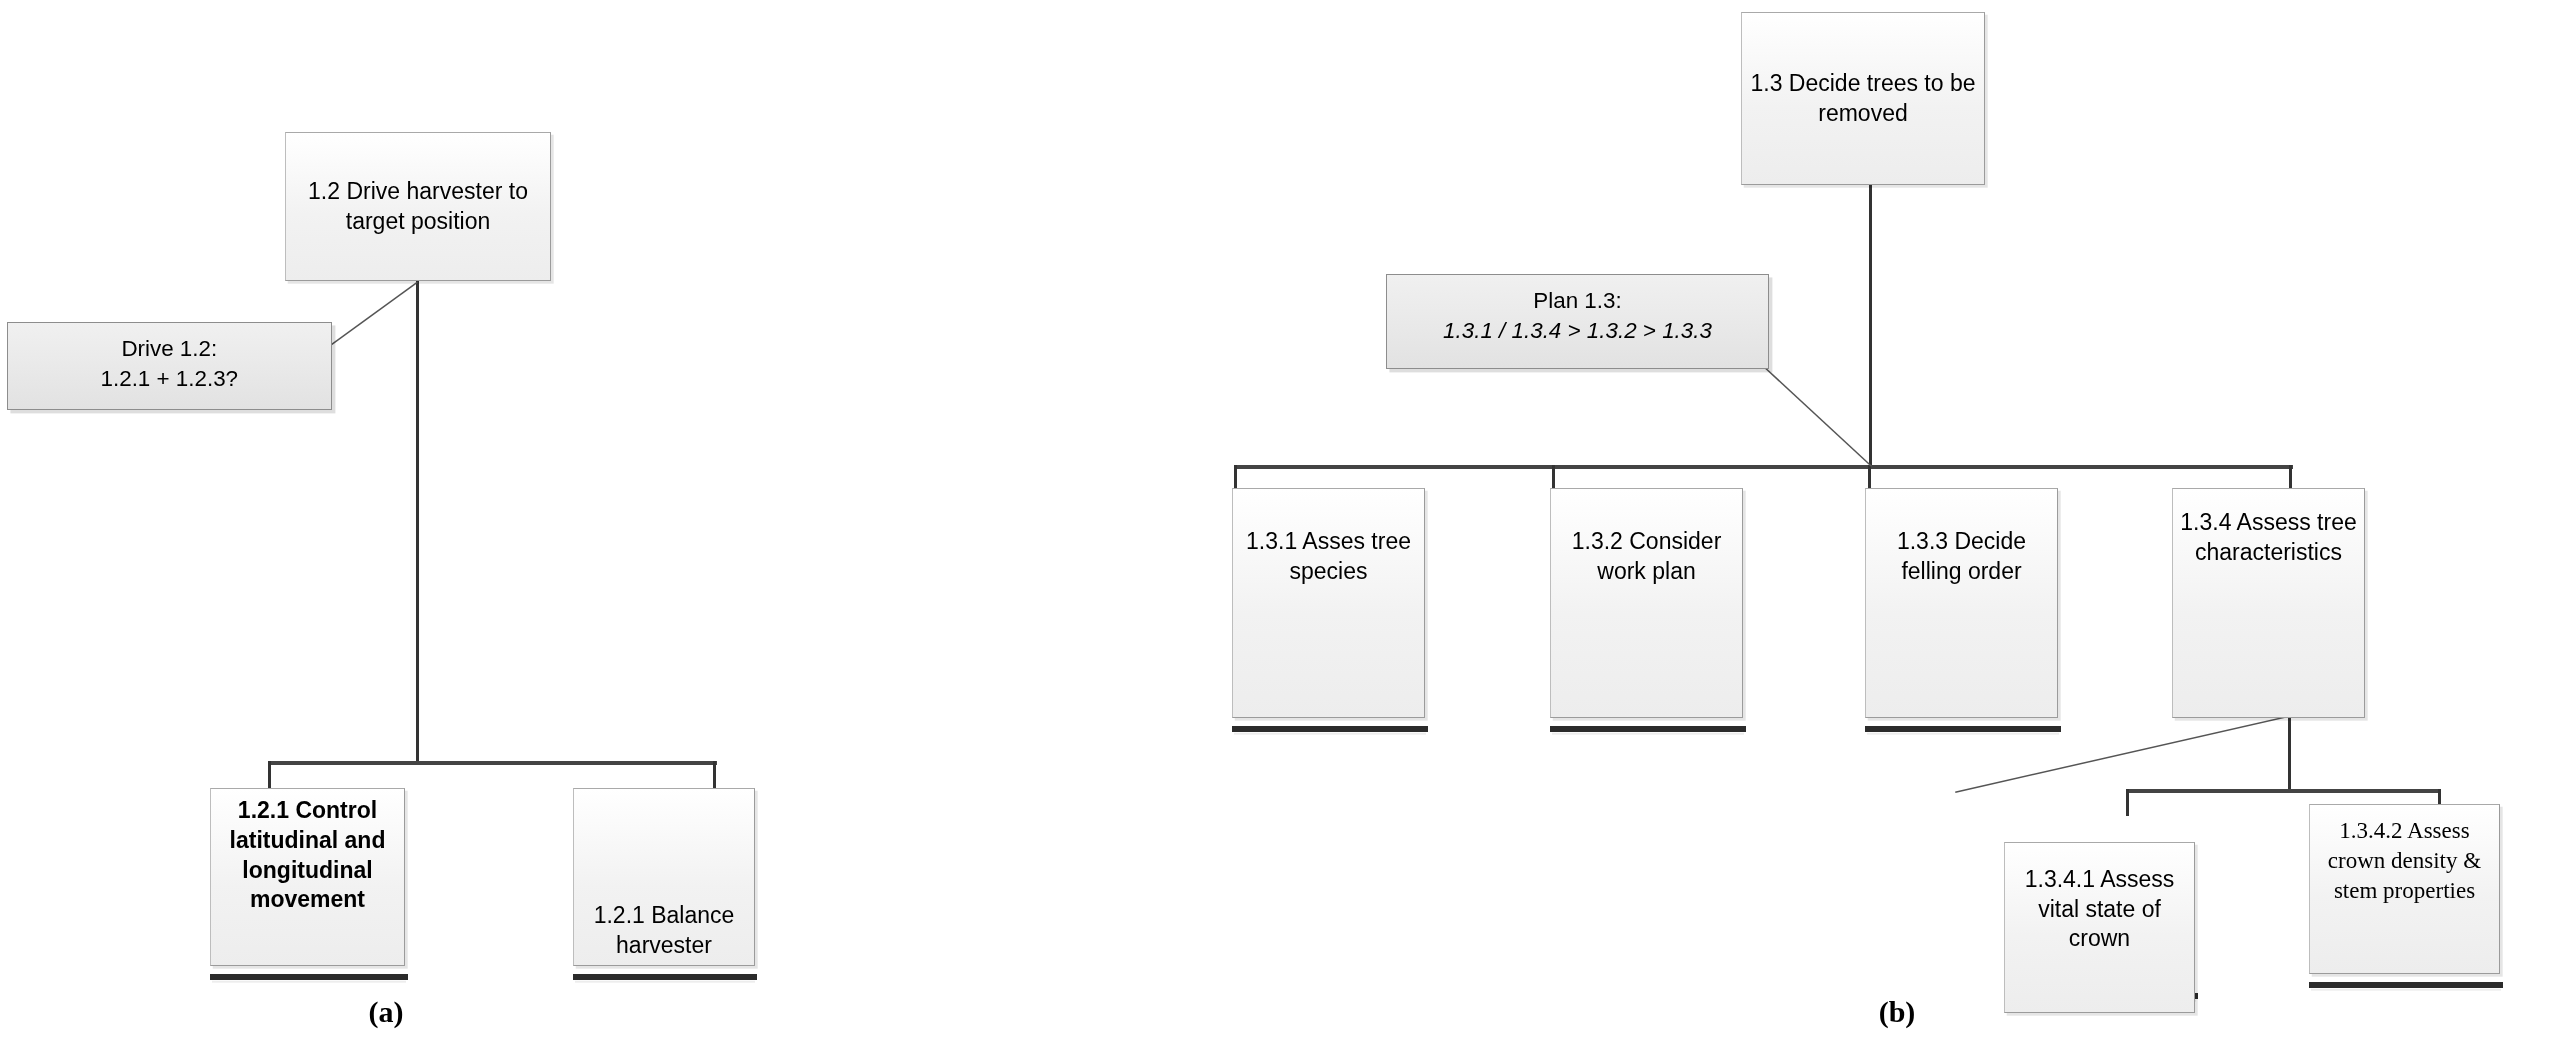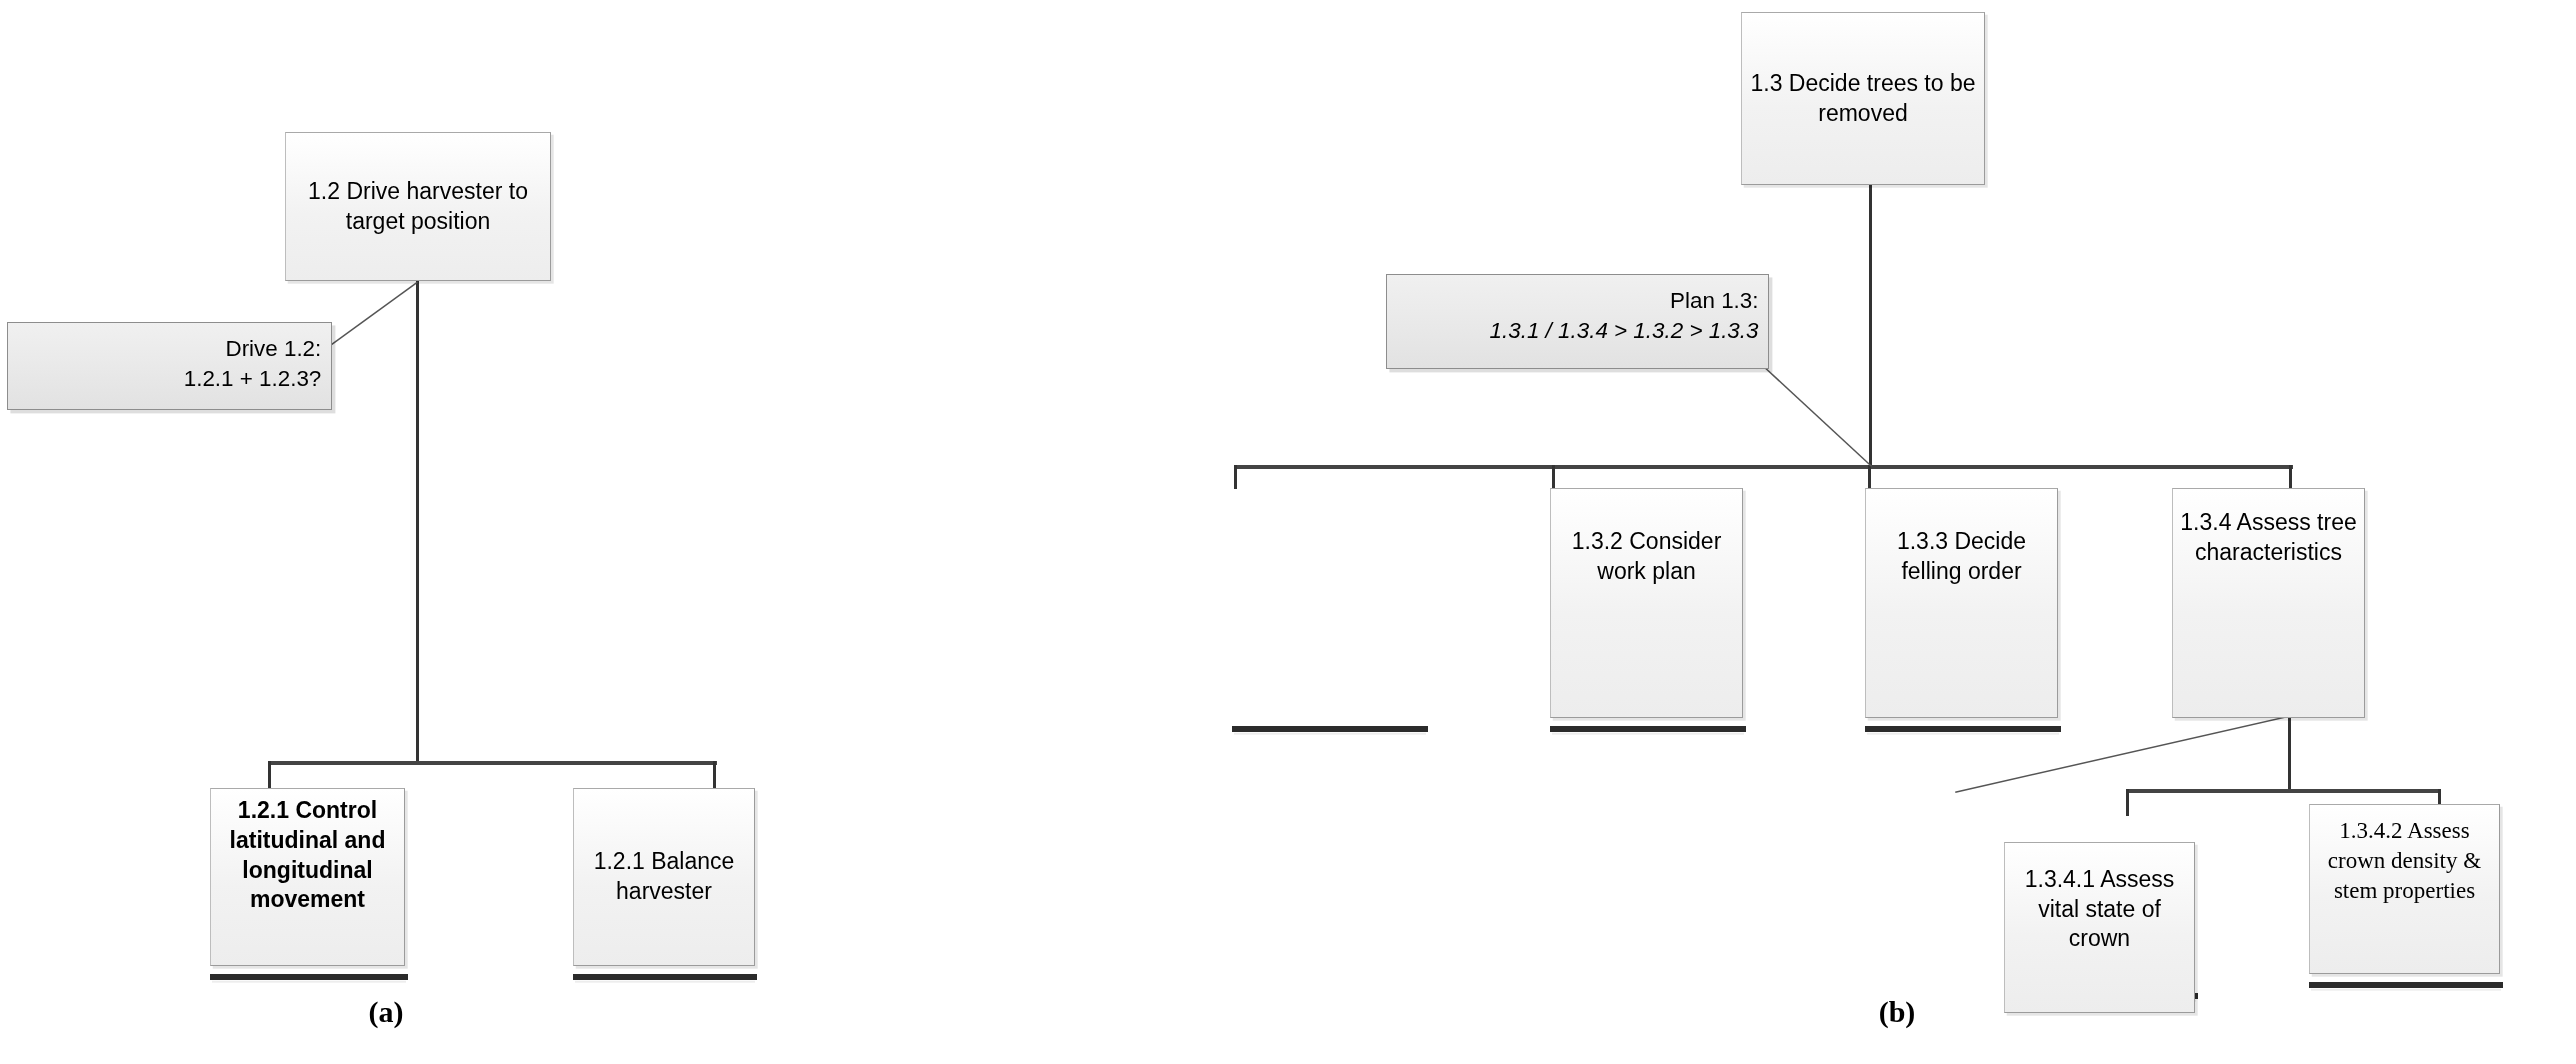--- a/index.html
+++ b/index.html
@@ -42,21 +42,21 @@
   .plan{
     position:absolute;
     box-sizing:border-box;
     border:1.4px solid #8d8d8d;
     background:linear-gradient(180deg,#f0f0f0 0%,#eaeaea 45%,#e2e2e2 100%);
     box-shadow:3.4px 3.4px 0 0 rgba(0,0,0,0.13);
     color:#000000;
     font-size:22.4px;
     line-height:1.33;
     padding:11px 9.5px 6.8px 9.5px;
-    text-align:right;
+    text-align:center;
     z-index:8;
   }
   .plan .l1{display:block;white-space:nowrap;}
   .plan .l2{display:block;white-space:nowrap;}
   .plan.italic2 .l2{font-style:italic;}
 
   
   .vline{position:absolute;background:#333333;width:3.4px;z-index:3;}
   .hbar{position:absolute;background:#444444;height:4.1px;z-index:3;}
 
@@ -102,21 +102,21 @@
   <div class="hbar" style="left:270px; top:761px; width:447px;"></div>
 
   <div class="vline" style="left:268px; top:761px; height:28.5px;"></div>
   <div class="vline" style="left:713px; top:761px; height:28.5px;"></div>
 
   <div class="node top" style="left:210px; top:788px; width:195px; height:178px;font-weight:bold;">
     <span class="txt">1.2.1 Control latitudinal and longitudinal movement</span>
   </div>
   <div class="stopbar" style="left:210px; top:974px; width:198px;"></div>
 
-  <div class="node" style="left:573px; top:788px; width:182px; height:178px;">
+  <div class="node" style="left:573px; top:788px; width:182px; height:178px;align-items:flex-end;">
     <span class="txt">1.2.1 Balance harvester</span>
   </div>
   <div class="stopbar" style="left:573px; top:974px; width:184px;"></div>
 
   <div class="caption" style="left:318px; top:995px; width:136px;">(a)</div>
 
   <div class="node" style="left:1741px; top:12.2px; width:244px; height:173px;">
     <span class="txt">1.3 Decide trees to be removed</span>
   </div>
 
@@ -131,20 +131,23 @@
     <line x1="0" y1="0" x2="160" y2="148"></line>
   </svg>
 
   <div class="hbar" style="left:1236px; top:465px; width:1057px;"></div>
 
   <div class="vline" style="left:1234px; top:465px; height:24.4px;"></div>
   <div class="vline" style="left:1552px; top:465px; height:24.4px;"></div>
   <div class="vline" style="left:1868px; top:465px; height:24.4px;"></div>
   <div class="vline" style="left:2289px; top:465px; height:24.4px;"></div>
 
+  <div class="node top" style="left:1232px; top:488px; width:193px; height:230px;">
+    <span class="txt" style="margin-top:34px;">1.3.1 Asses tree species</span>
+  </div>
   <div class="stopbar" style="left:1232px; top:726px; width:196px;"></div>
 
   <div class="node top" style="left:1550px; top:488px; width:193px; height:230px;">
     <span class="txt" style="margin-top:34px;">1.3.2 Consider work plan</span>
   </div>
   <div class="stopbar" style="left:1550px; top:726px; width:196px;"></div>
 
   <div class="node top" style="left:1865px; top:488px; width:193px; height:230px;">
     <span class="txt" style="margin-top:34px;">1.3.3 Decide felling order</span>
   </div>

